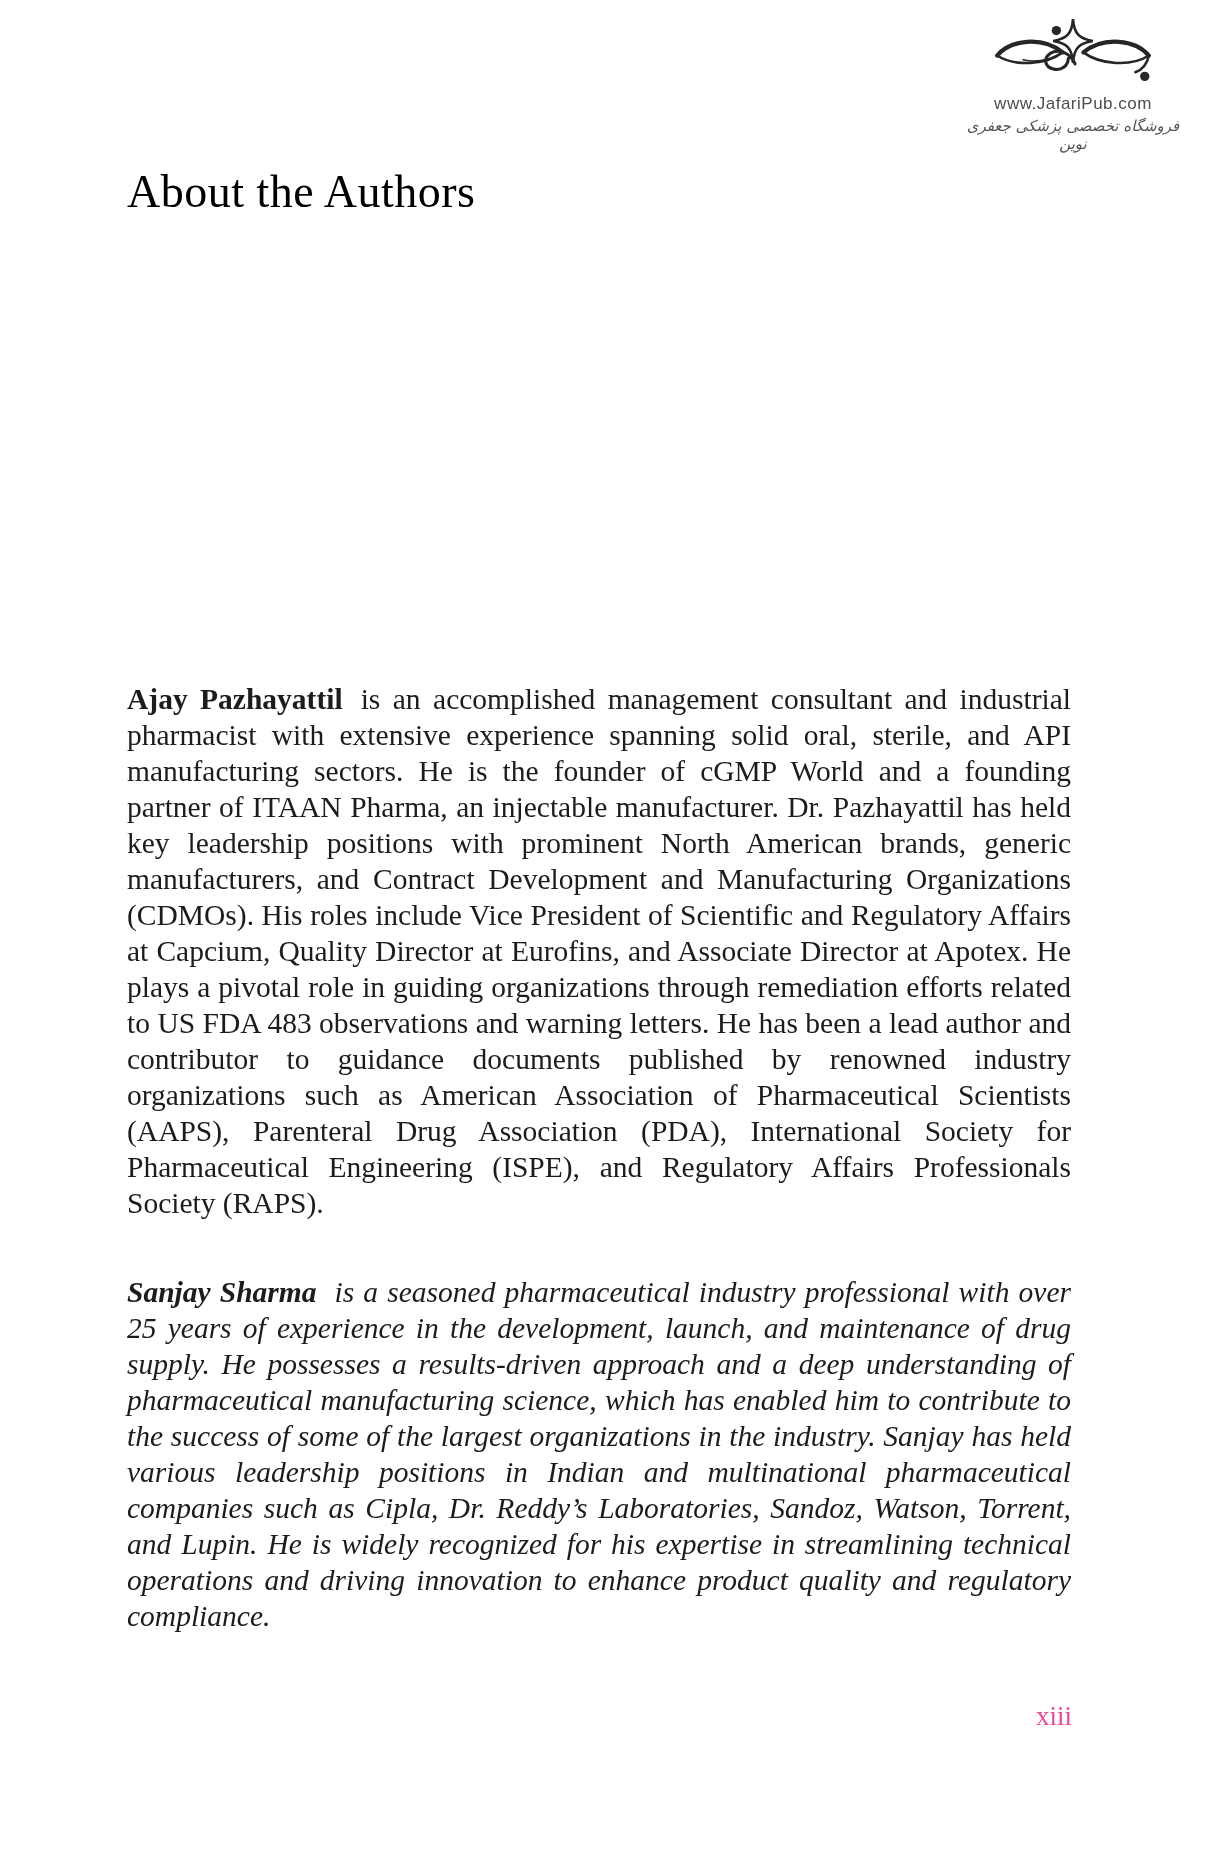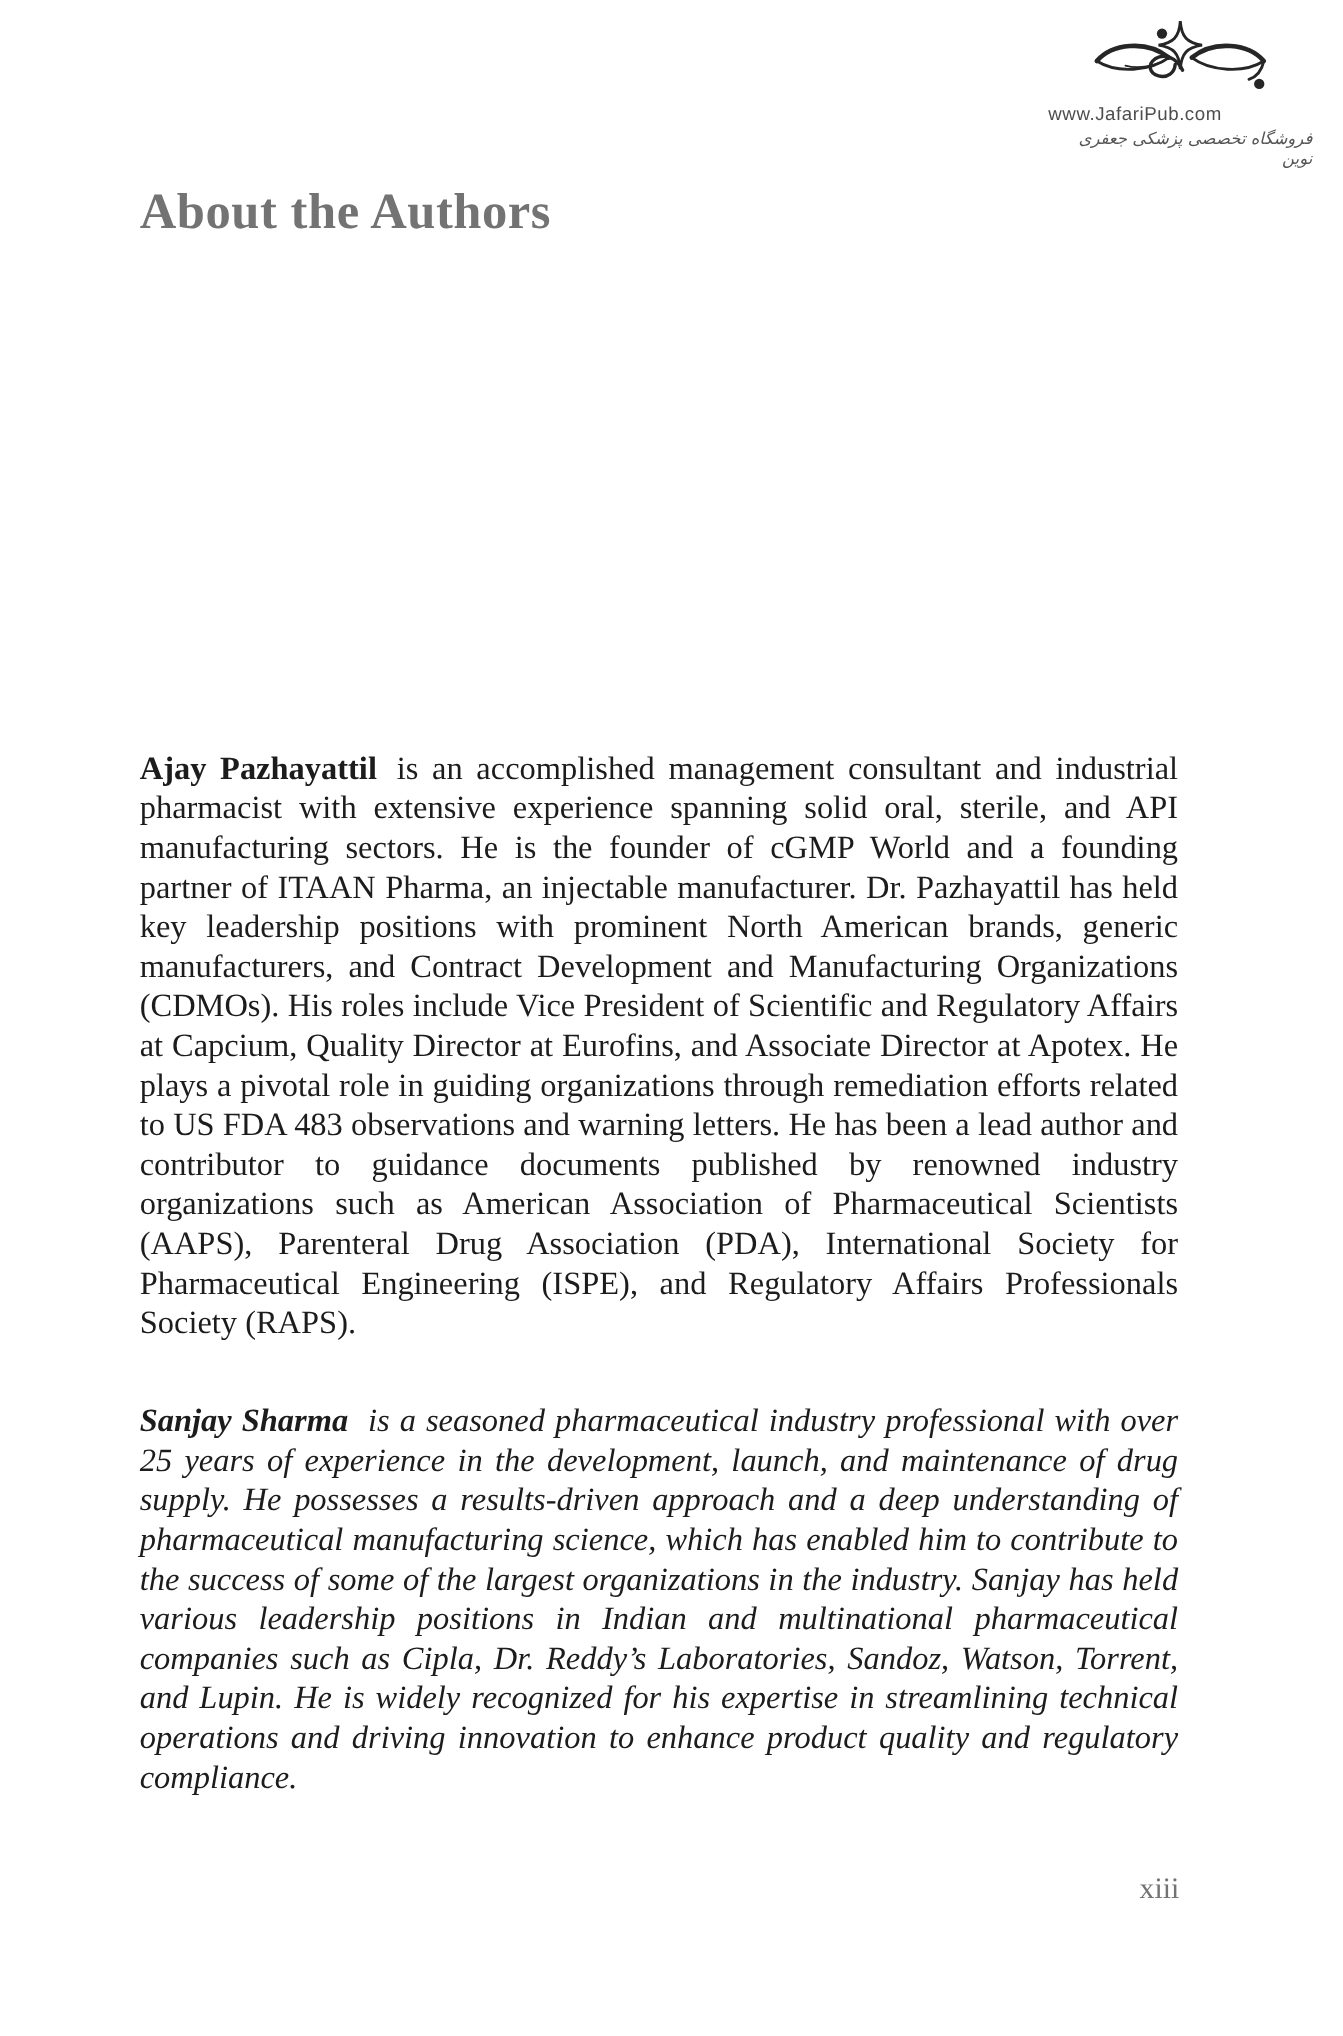--- a/index.html
+++ b/index.html
@@ -11,20 +11,21 @@
     background: #ffffff;
     font-family: "Liberation Serif", serif;
     color: #1c1c1c;
     overflow: hidden;
   }
   .brand {
     position: absolute;
     top: 16px;
     right: 28px;
     width: 240px;
+    text-align: center;
   }
   .brand-logo { display: block; margin: 0 auto; width: 180px; height: 78px; }
   .brand-url {
     font-family: "Liberation Sans", sans-serif;
     font-size: 17px;
     color: #4d4d4d;
     letter-spacing: 0.5px;
     line-height: 20px;
   }
   .brand-tagline {
@@ -34,43 +35,43 @@
     margin-top: 3px;
     direction: rtl;
     line-height: 18px;
     font-style: italic;
   }
   .page-title {
     position: absolute;
     left: 127px;
     top: 134px;
     font-size: 46px;
-    font-weight: bold;
+    font-weight: normal;
     letter-spacing: 0.5px;
-    color: #737373;
+    color: #000000;
   }
   .content {
     position: absolute;
     left: 127px;
     top: 633px;
     width: 944px;
     font-size: 29.5px;
     line-height: 36px;
     text-align: justify;
     margin-top: 48px;
   }
   .bio-para { margin: 0 0 0 0; }
   .bio-para + .bio-para { margin-top: 53px; font-style: italic; }
   .author-name { font-weight: bold; margin-right: 18px; }
   .page-number {
     position: absolute;
     right: 149px;
     top: 1701px;
     font-size: 27px;
-    color: #737373;
+    color: #ec4899;
   }
 </style>
 </head>
 <body>
 
 <div class="page">
 
   <div class="brand">
     <svg class="brand-logo" viewBox="0 0 320 150" aria-hidden="true">
       <g stroke="#262626" fill="none" stroke-linecap="round">

